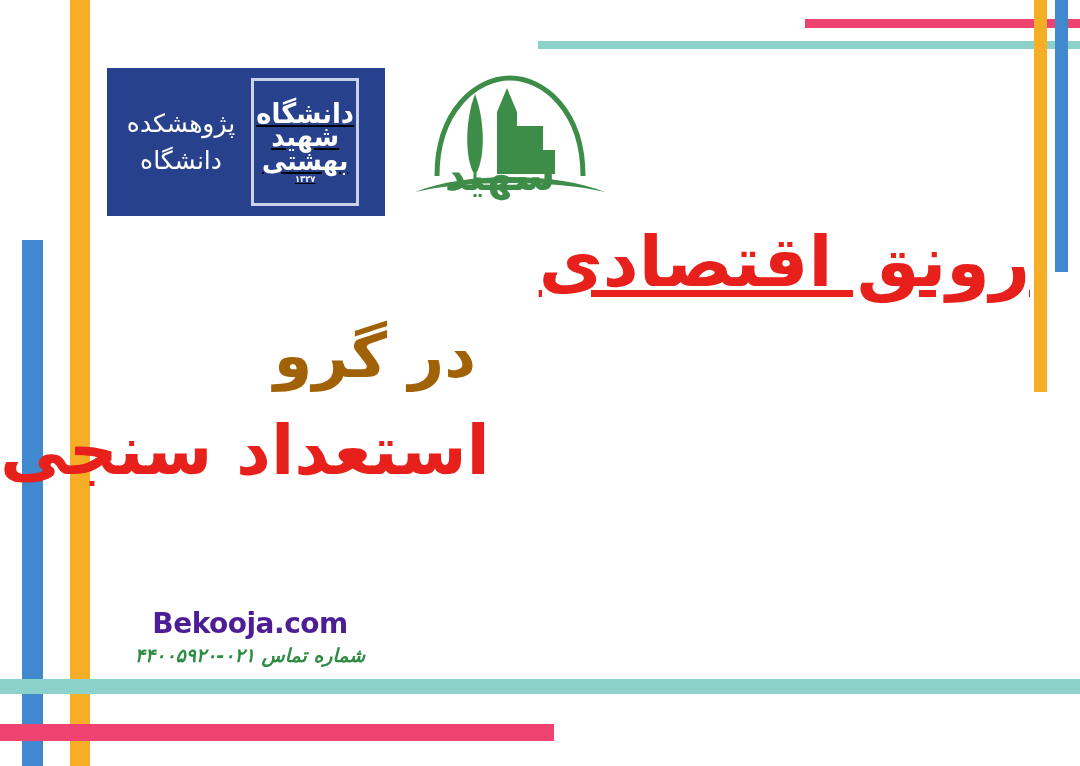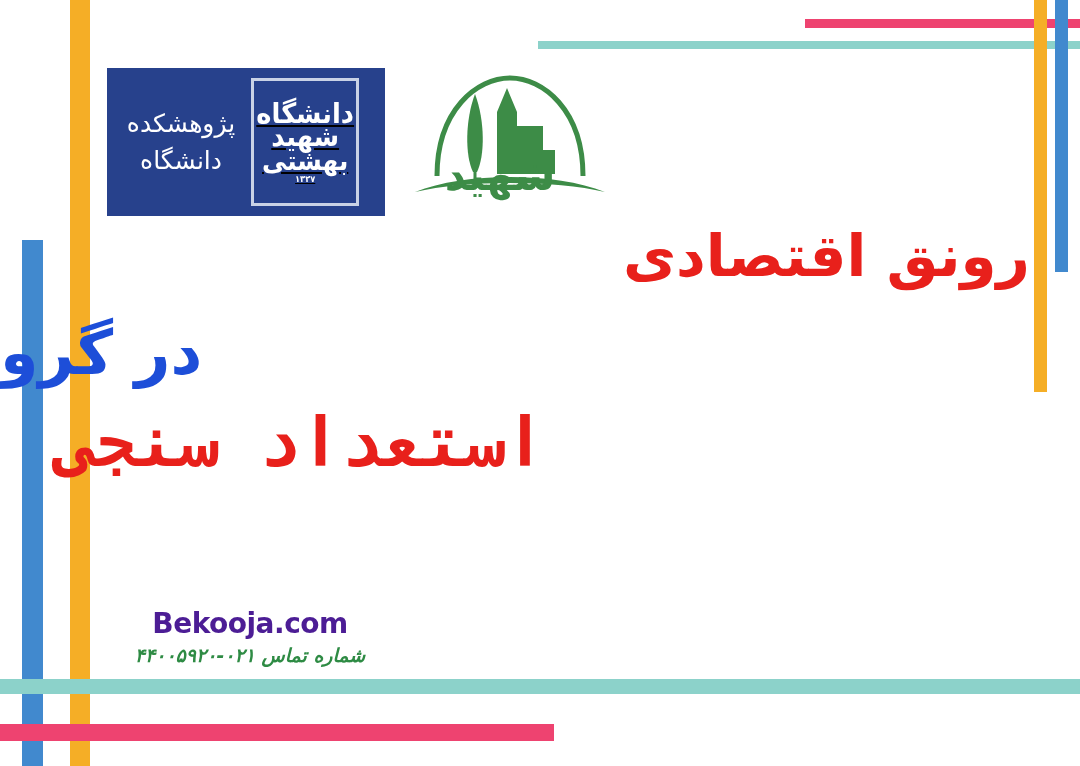--- a/index.html
+++ b/index.html
@@ -132,41 +132,41 @@
     direction: rtl;
     font-weight: bold;
   }
   .hl-line {
     display: block;
     line-height: 1.08;
     white-space: nowrap;
   }
   .hl-1 {
     color: #E8201B;
-    font-size: 58px;
+    font-size: 70px;
     text-align: right;
     padding-right: 10px;
     letter-spacing: 2px;
+    text-decoration: underline;
   }
   .hl-2 {
-    color: #1d4ed8;
+    color: #a16207;
     font-size: 62px;
-    text-align: left;
+    text-align: center;
     padding-right: 290px;
-    margin-top: 32px;
+    margin-top: 22px;
     letter-spacing: 2px;
   }
   .hl-3 {
     color: #E8201B;
     font-size: 68px;
-    text-align: center;
+    text-align: left;
     padding-right: 440px;
     margin-top: 24px;
     letter-spacing: 1px;
-    font-family: Liberation Mono, monospace;
   }
 
   
   .footer {
     position: absolute;
     left: 100px; top: 607px;
     width: 300px;
     text-align: center;
   }
   .site-name {

